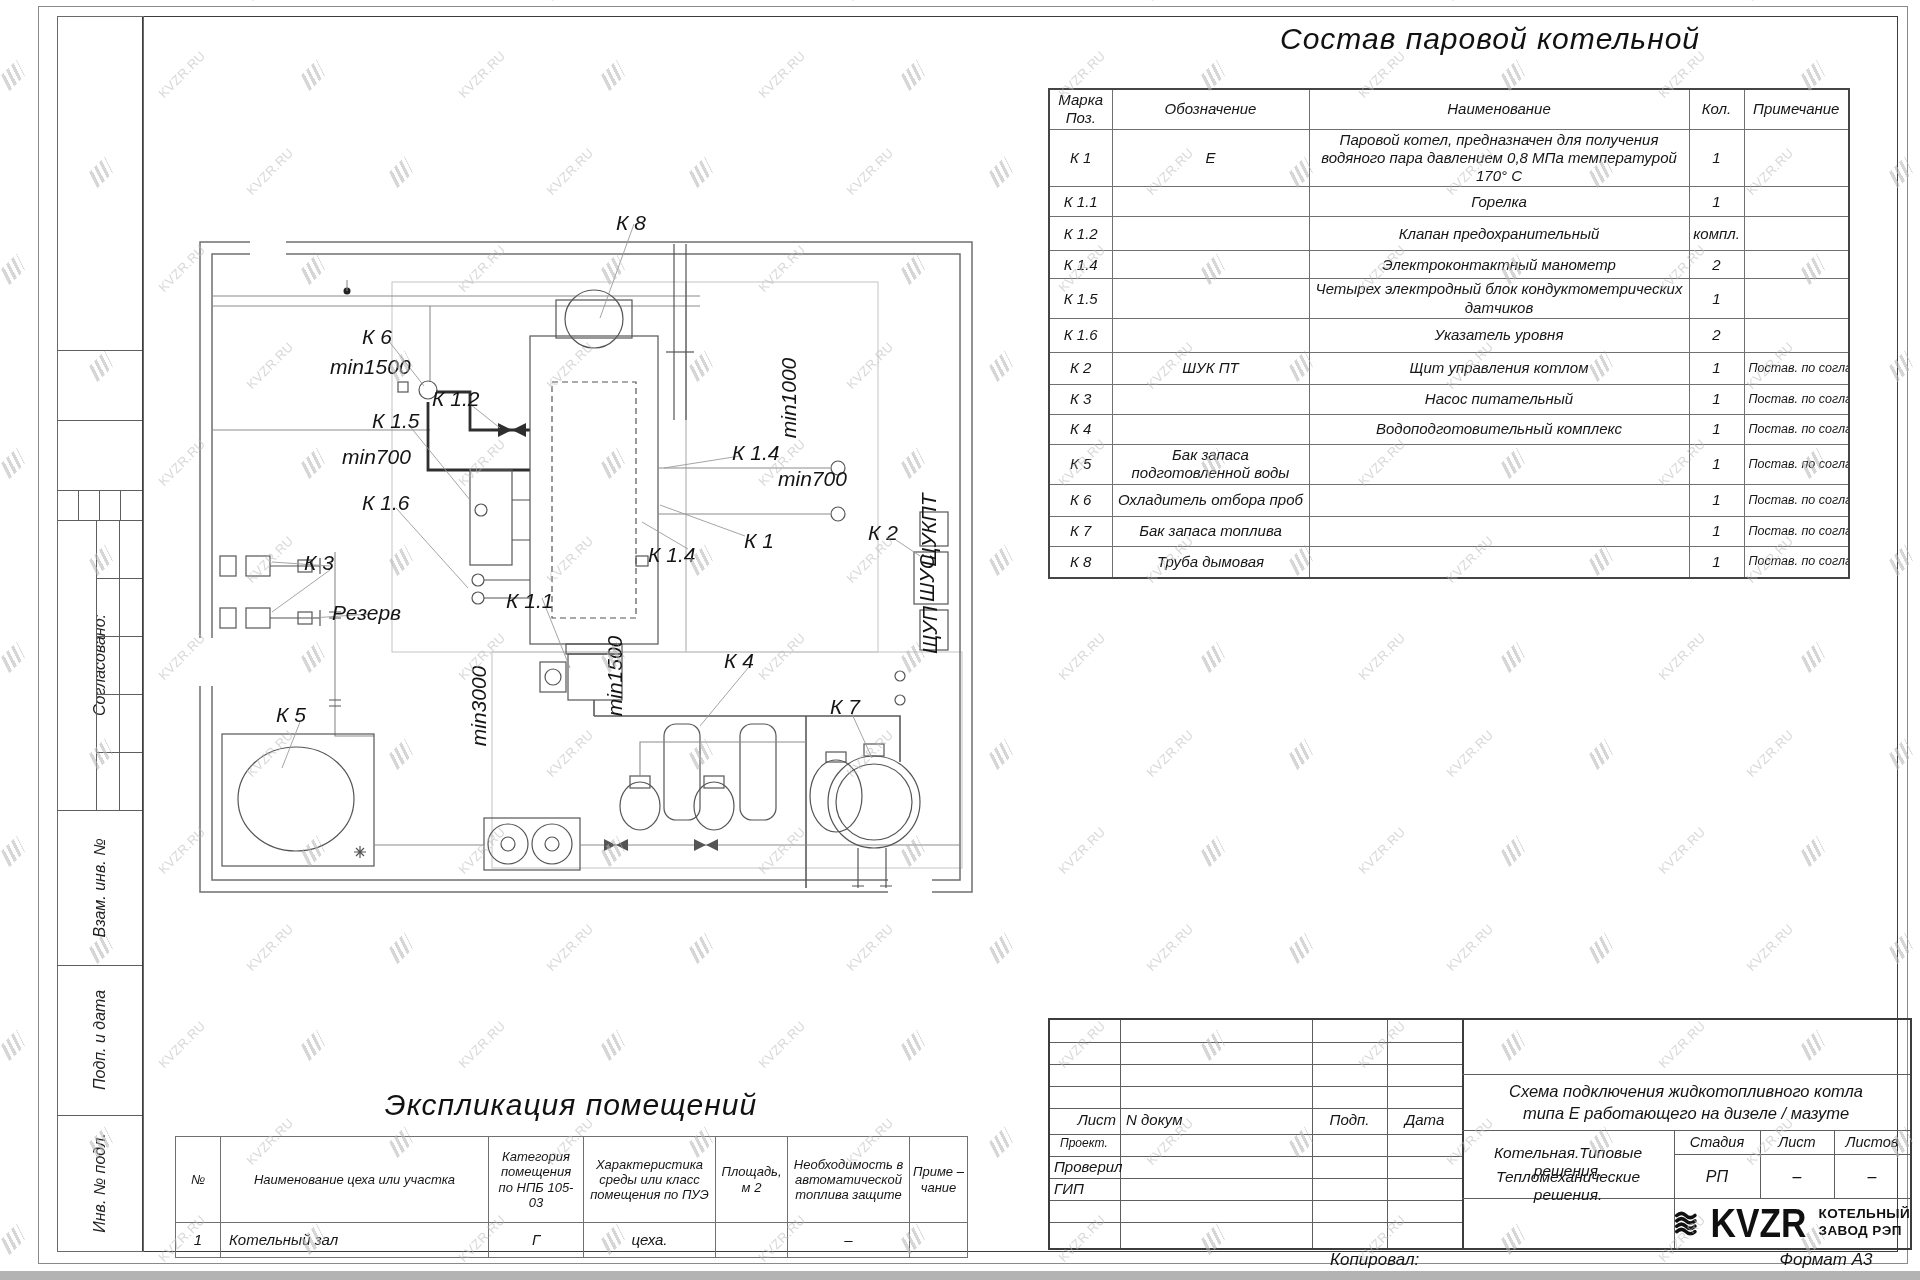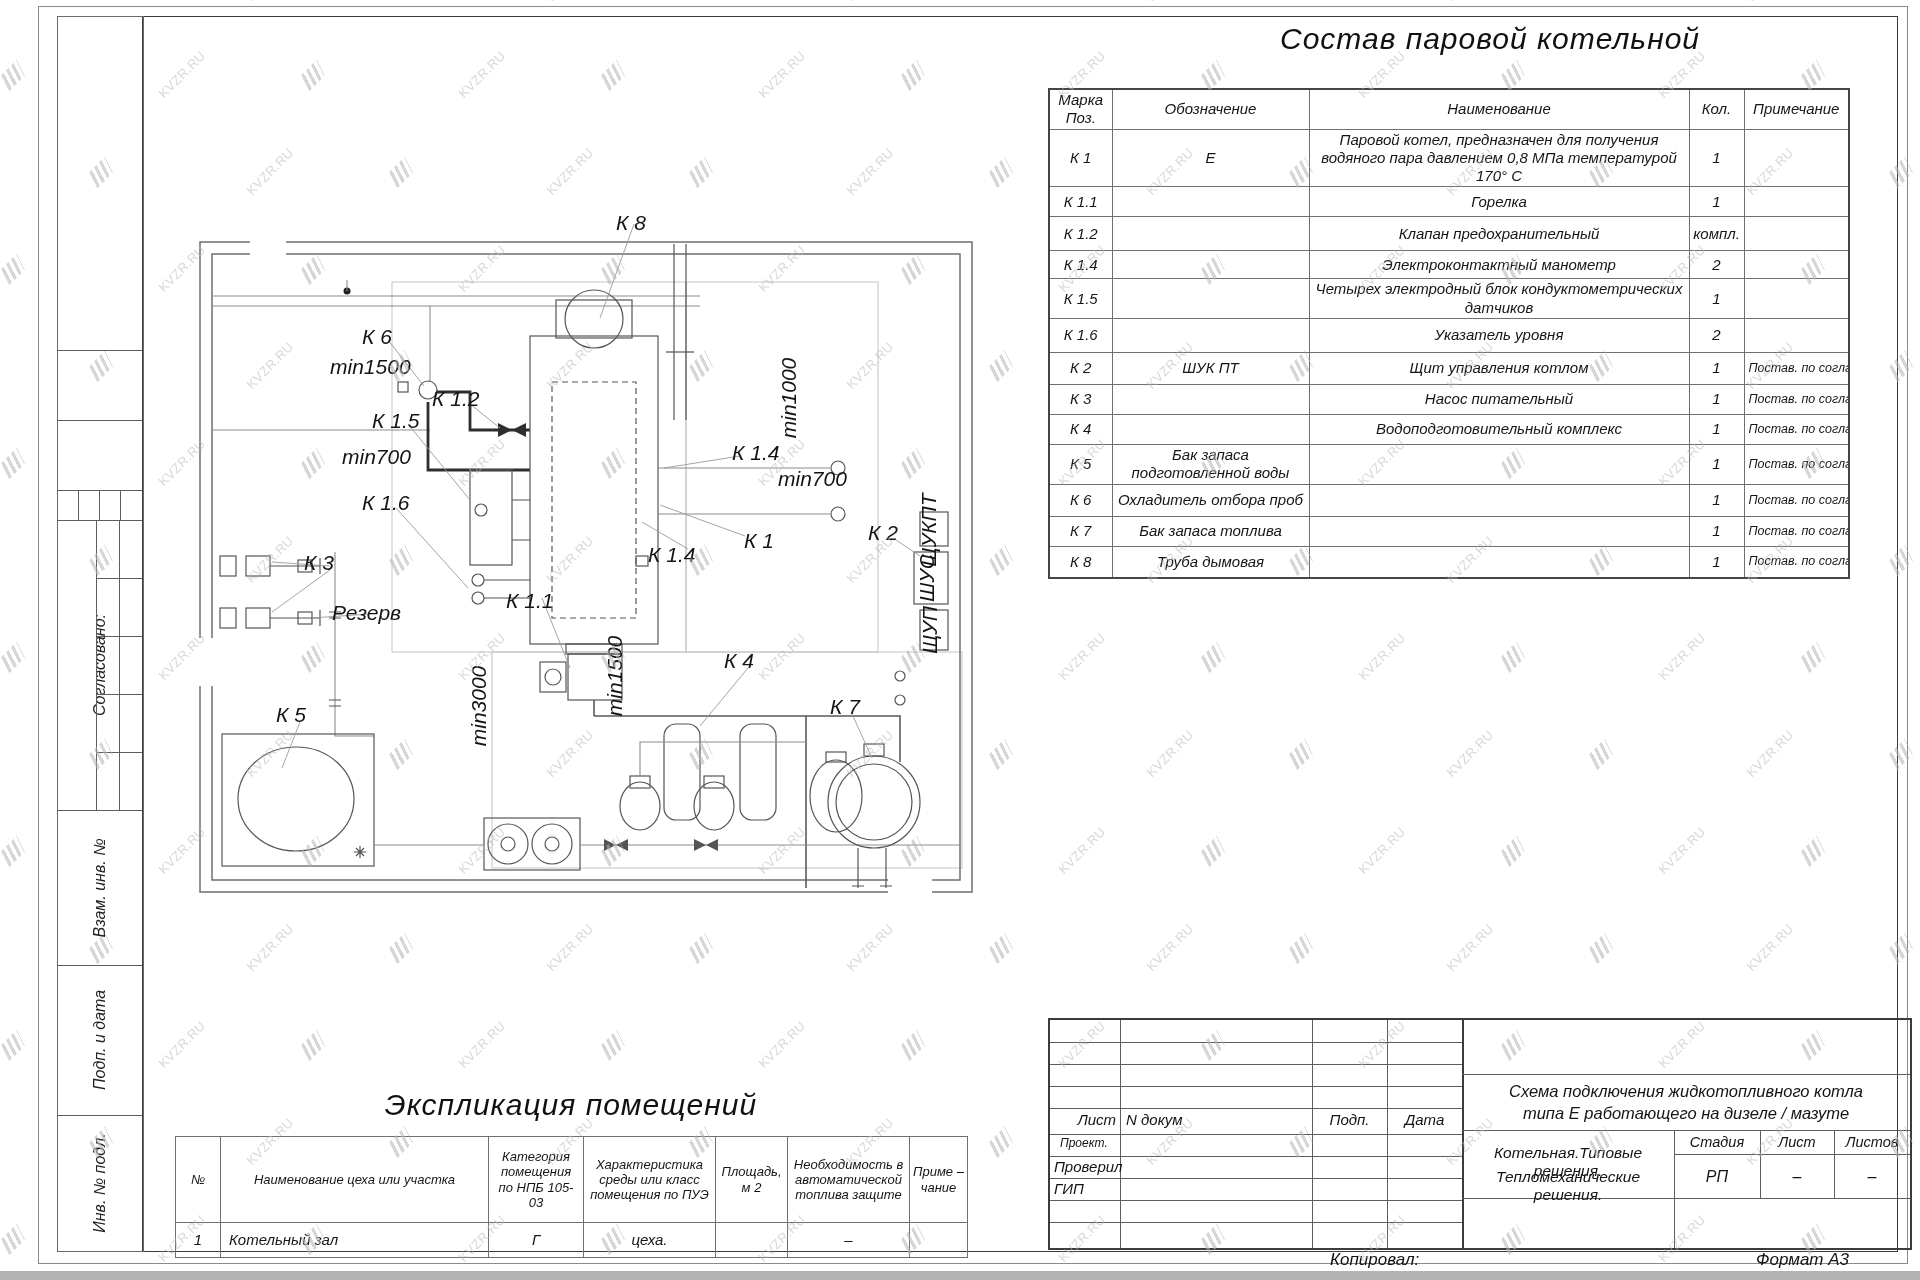--- a/index.html
+++ b/index.html
@@ -457,24 +457,41 @@
   <div class="cell" style="left:412px;top:148px;width:212px;text-align:center;font-size:15.5px;">Тепломеханические решения.</div>
 
   <div class="cell" style="left:624px;top:114px;width:86px;text-align:center;font-size:14.5px;">Стадия</div>
   <div class="cell" style="left:710px;top:114px;width:74px;text-align:center;font-size:14.5px;">Лист</div>
   <div class="cell" style="left:784px;top:114px;width:76px;text-align:center;font-size:14.5px;">Листов</div>
   <div class="cell" style="left:624px;top:148px;width:86px;text-align:center;font-size:16px;">РП</div>
   <div class="cell" style="left:710px;top:148px;width:74px;text-align:center;font-size:16px;">–</div>
   <div class="cell" style="left:784px;top:148px;width:76px;text-align:center;font-size:16px;">–</div>
 
 
+  <div class="cell" style="left:624px;top:178px;width:236px;height:50px;">
+    <div class="kvzr-wrap">
+      <svg width="38" height="40" viewBox="0 0 44 44">
+        <g stroke="#101010" stroke-width="6.5" fill="none" stroke-linecap="round">
+          <path d="M5,8 q9,-8 17,0 t17,0"></path>
+          <path d="M5,18 q9,-8 17,0 t17,0"></path>
+          <path d="M5,28 q9,-8 17,0 t17,0"></path>
+          <path d="M5,38 q9,-8 17,0 t17,0"></path>
+        </g>
+      </svg>
+      <span class="kvzr-txt">KVZR</span>
+      <span class="kvzr-cap">
+        <span>КОТЕЛЬНЫЙ</span><br>
+        <span>ЗАВОД РЭП</span>
+      </span>
+    </div>
+  </div>
 </div>
 
 <div class="footer-copy" style="left:1330px;">Копировал:</div>
-<div class="footer-copy" style="left:1756px;width:140px;text-align:left;">Формат А3</div>
+<div class="footer-copy" style="left:1756px;width:140px;text-align:center;">Формат А3</div>
 <div class="bottom-strip"></div>
 
 <div class="wm-layer">
     <div class="wmt" style="left: 240px; top: -30px;">KVZR.RU</div>
     <div class="wmt" style="left: 540px; top: -30px;">KVZR.RU</div>
     <div class="wmt" style="left: 840px; top: -30px;">KVZR.RU</div>
     <div class="wmt" style="left: 1140px; top: -30px;">KVZR.RU</div>
     <div class="wmt" style="left: 1440px; top: -30px;">KVZR.RU</div>
     <div class="wmt" style="left: 1740px; top: -30px;">KVZR.RU</div>
     <div class="wmi" style="left: 2px; top: 67px;"></div>

